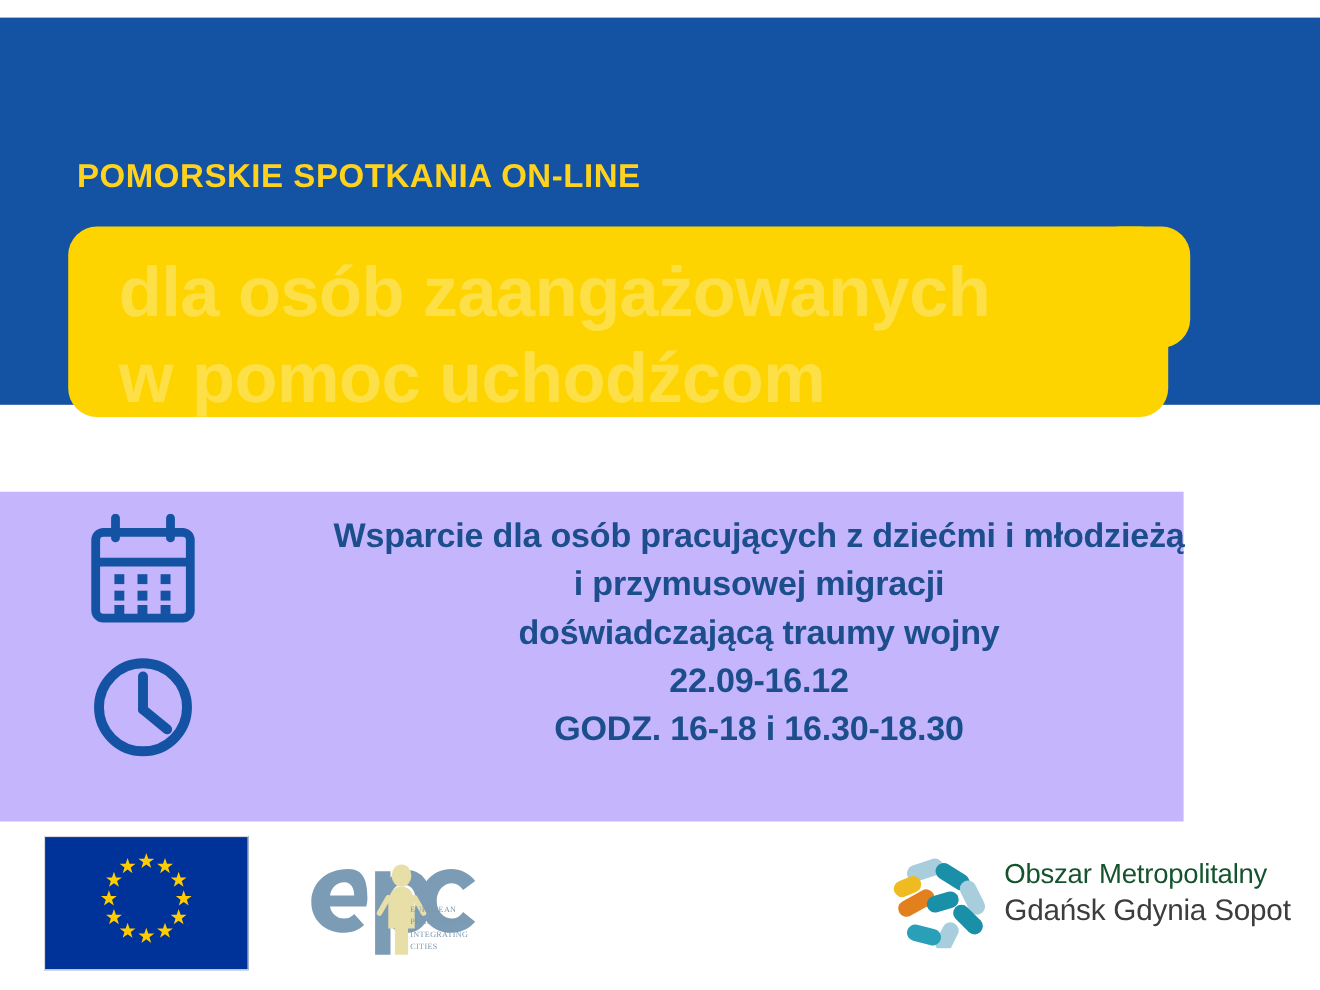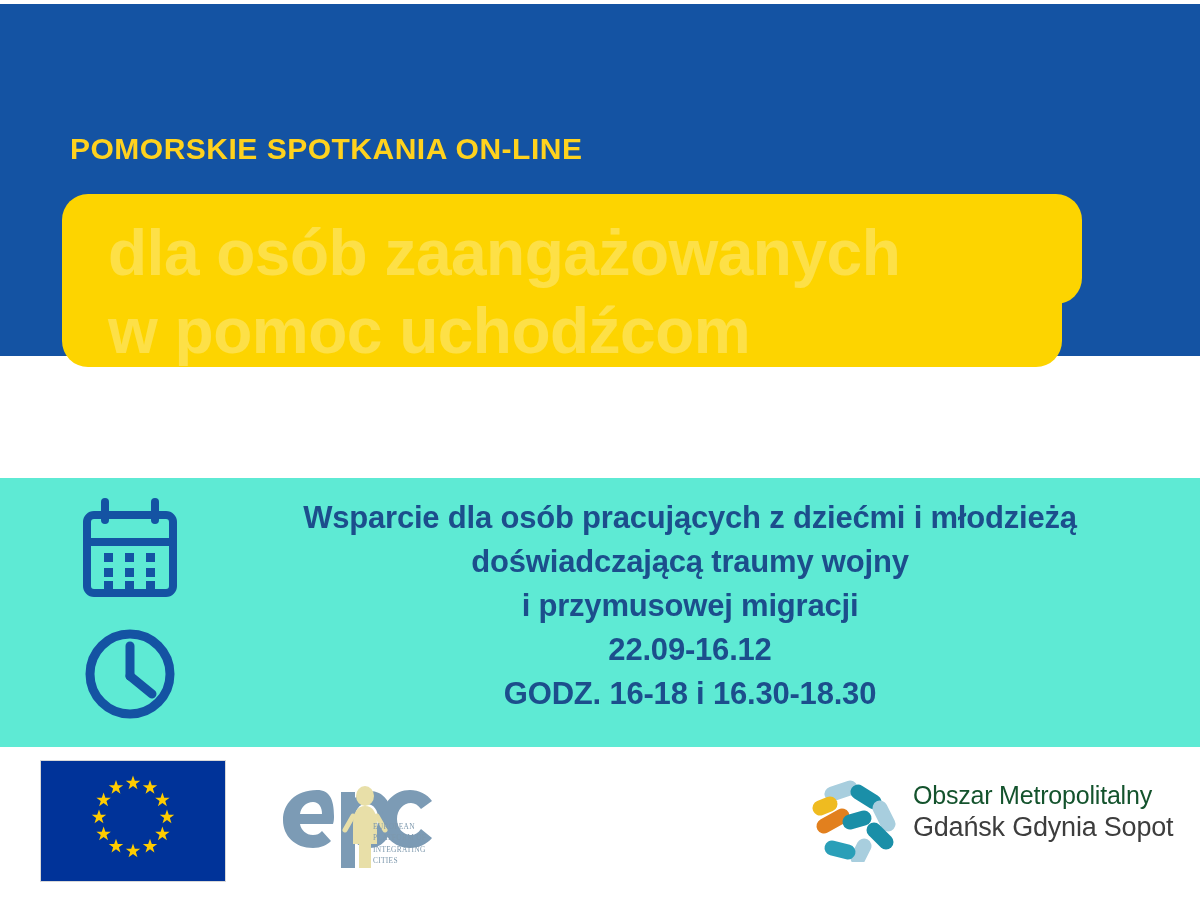--- a/index.html
+++ b/index.html
@@ -16,21 +16,21 @@
   .poster {
     position: relative;
     width: 1200px;
     height: 900px;
     overflow: hidden;
   }
 
   
   .hero {
     position: absolute;
-    left: 0; top: 4px;
+    left: 0; top: 16px;
     width: 1200px;
     height: 352px;
     background: #1453A3;
     text-decoration: underline;
   }
   .kicker {
     position: absolute;
     left: 70px;
     top: 128px;
     font-size: 30px;
@@ -77,24 +77,23 @@
     font-size: 64px;
     line-height: 1.22;
     letter-spacing: -0.5px;
   }
   .bubble-text .l2 { display: block; }
 
   
   .mid {
     position: absolute;
     left: 0; top: 447px;
-    width: 1200px;
+    width: 1076px;
     height: 300px;
-    background: #5eead4;
-    margin-top: 31px;
+    background: #c4b5fd;
   }
   .icons-col {
     position: absolute;
     left: 78px;
     top: 20px;
     width: 120px;
   }
   .icon-cal, .icon-clock {
     display: block;
   }
@@ -266,22 +265,22 @@
 
       <svg class="icon-clock" width="104" height="100" viewBox="0 0 104 100">
         <circle cx="52" cy="50" r="40" fill="none" stroke="#1453A3" stroke-width="9"></circle>
         <line x1="52" y1="22" x2="52" y2="52" stroke="#1453A3" stroke-width="9" stroke-linecap="round"></line>
         <line x1="52" y1="52" x2="74" y2="70" stroke="#1453A3" stroke-width="9" stroke-linecap="round"></line>
       </svg>
     </div>
 
     <div class="mid-text">
       <span class="line">Wsparcie dla osób pracujących z dziećmi i młodzieżą</span>
+      <span class="line">i przymusowej migracji</span>
       <span class="line">doświadczającą traumy wojny</span>
-      <span class="line">i przymusowej migracji</span>
       <span class="line">22.09-16.12</span>
       <span class="line">GODZ. 16-18 i 16.30-18.30</span>
     </div>
   </div>
 
   <div class="footer"></div>
 
   <div class="eu-flag">
     <svg width="184" height="120" viewBox="0 0 184 120">
       <g fill="#FFCC00">

